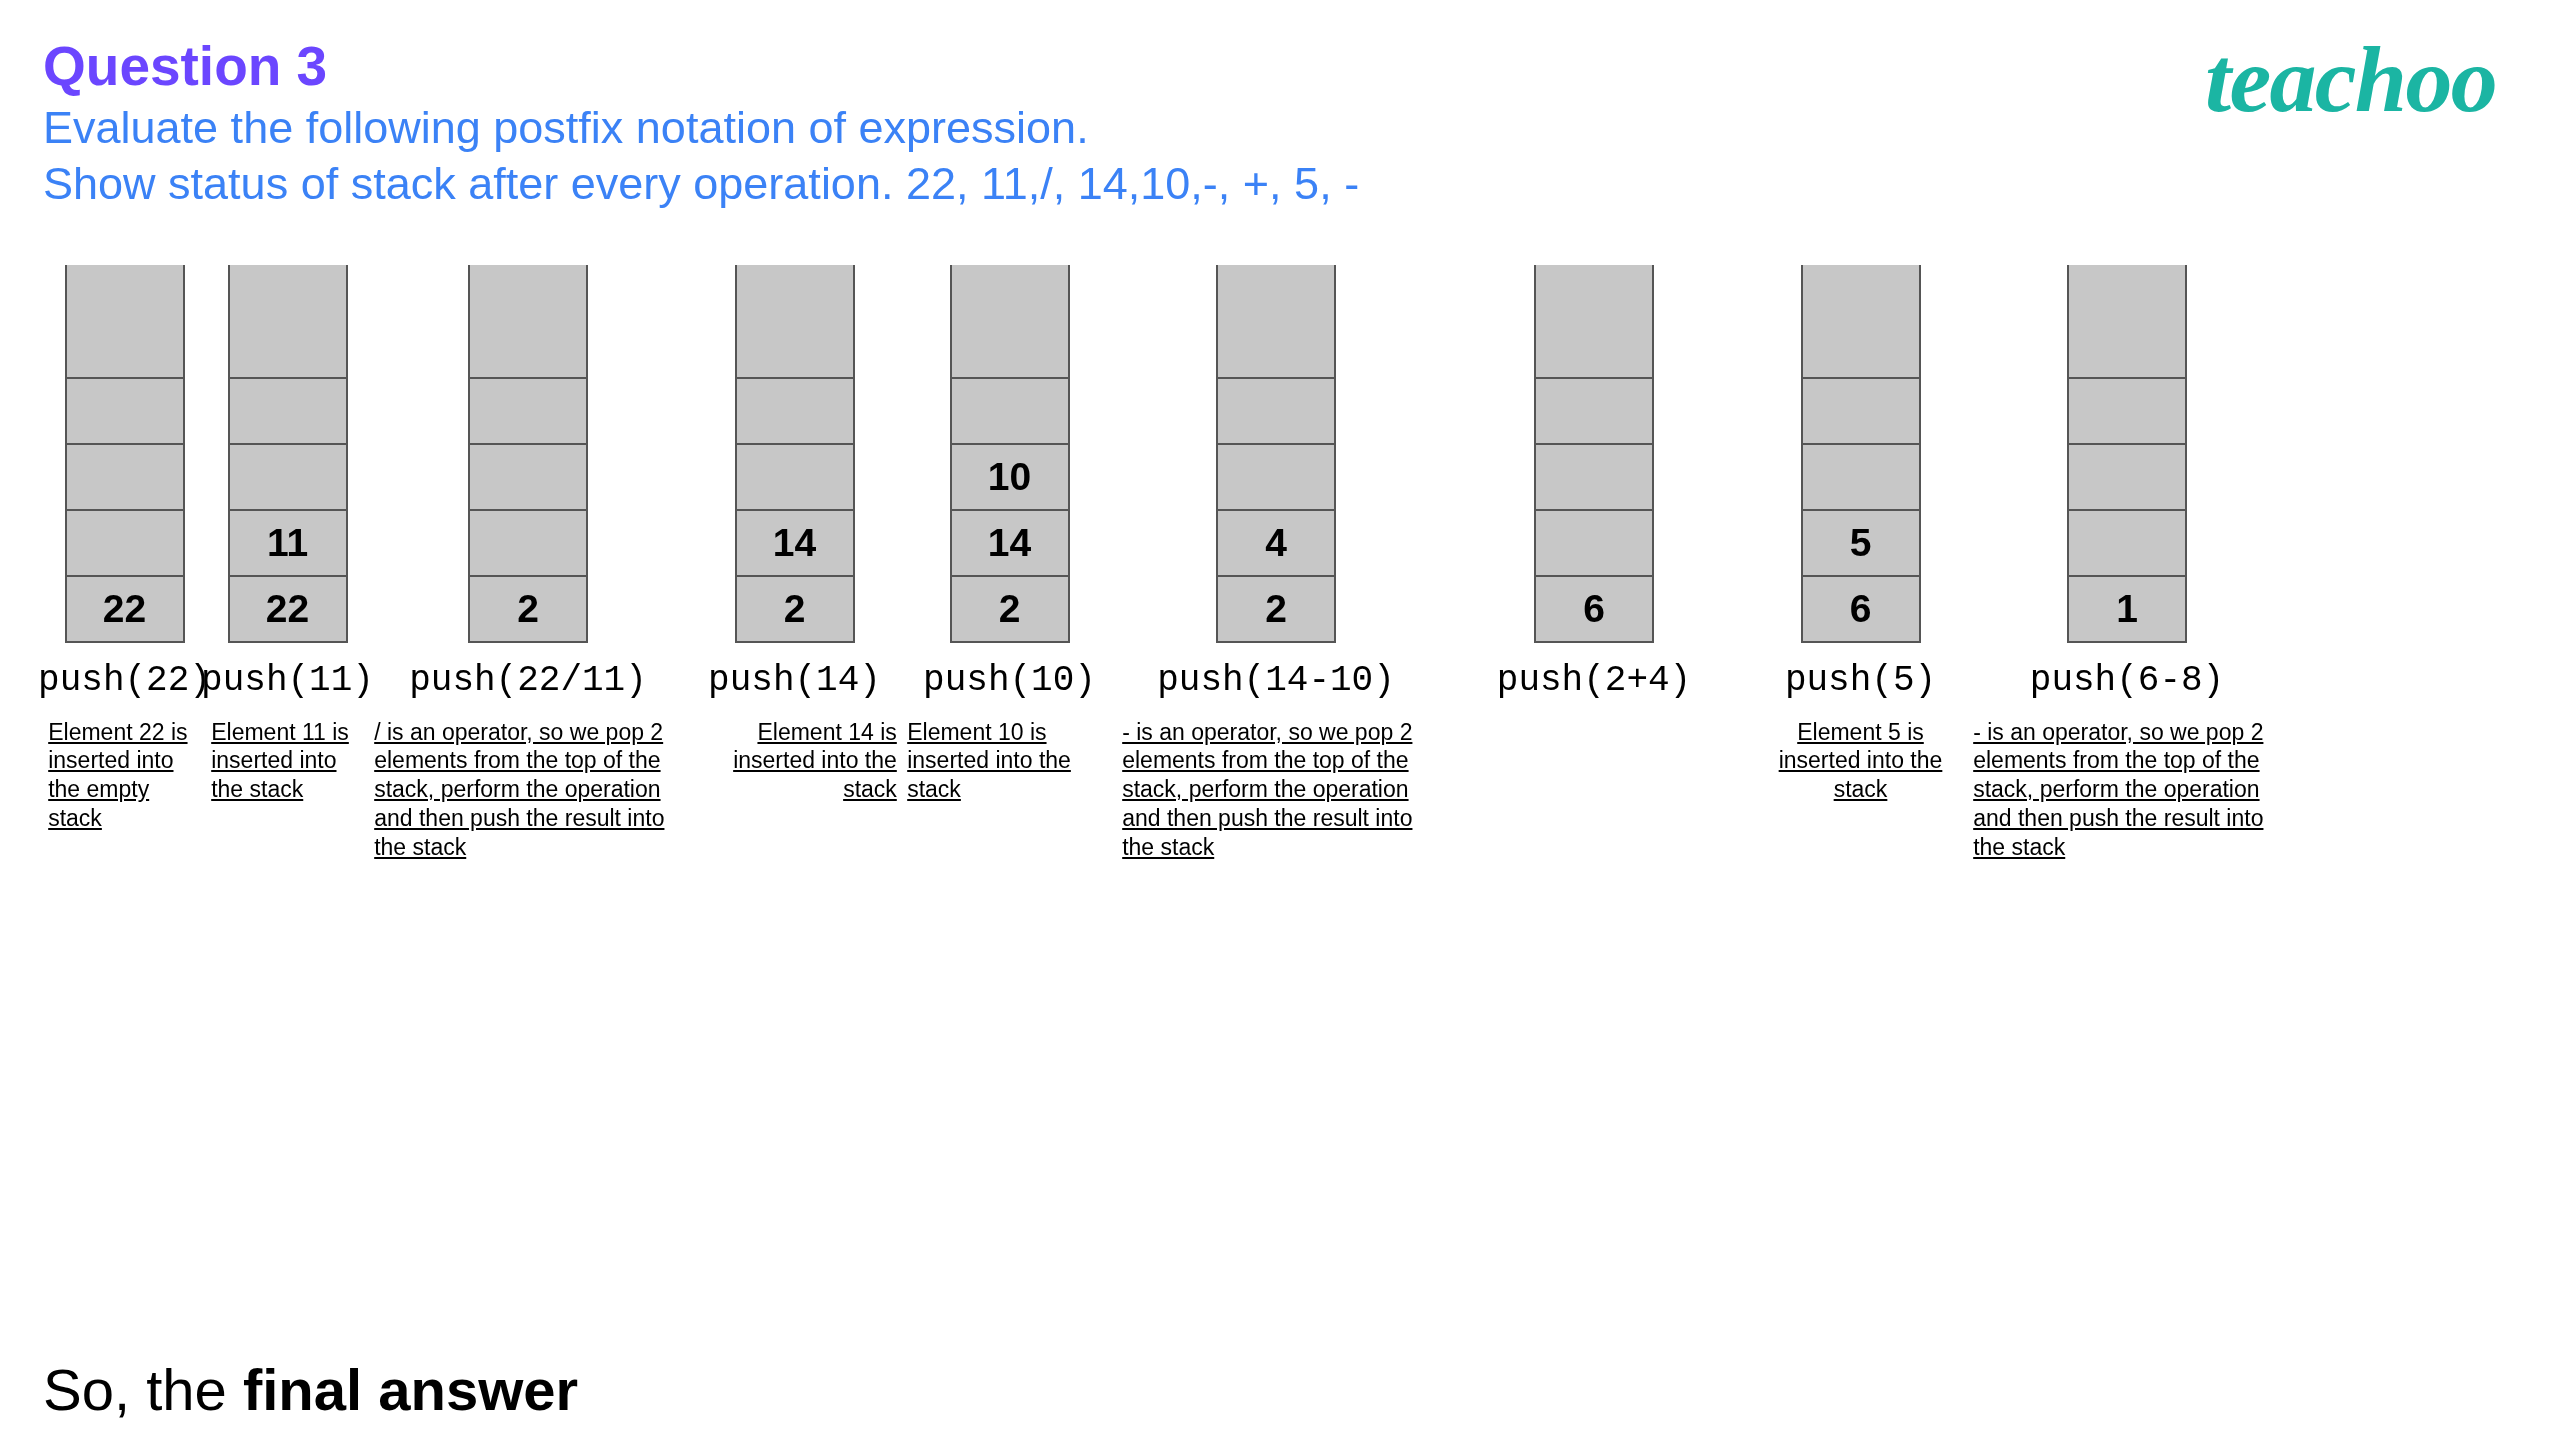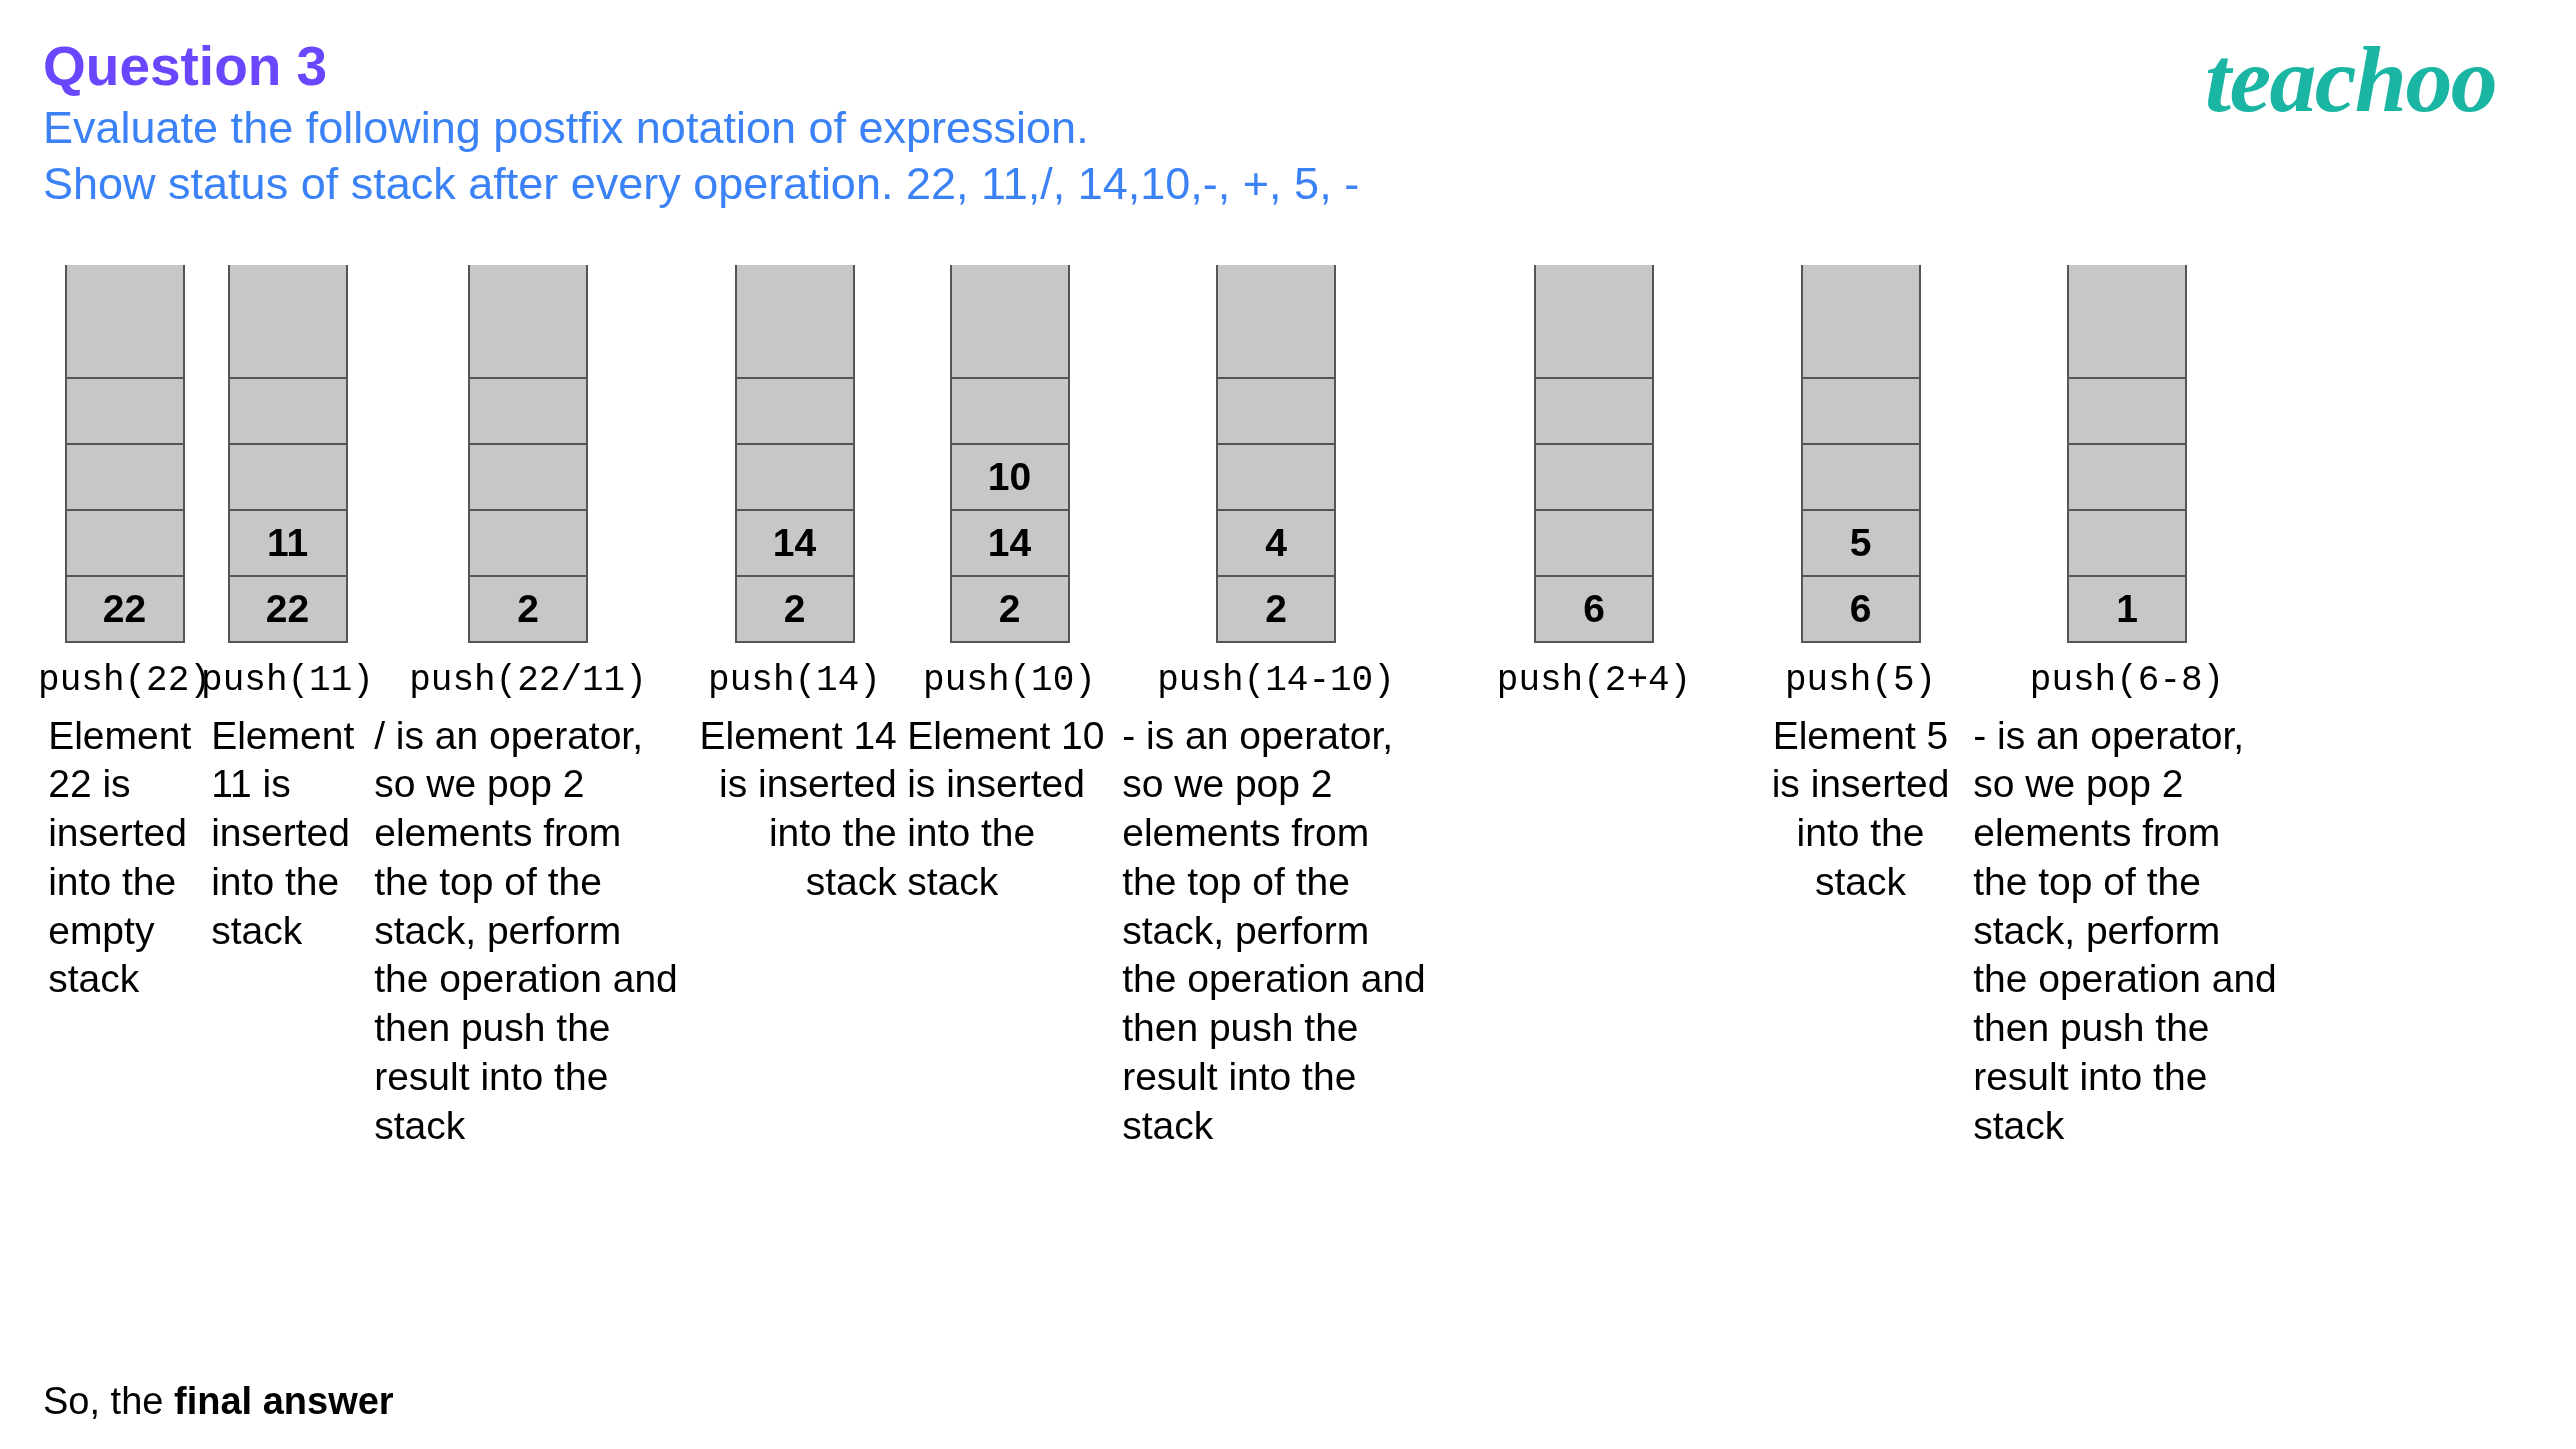--- a/index.html
+++ b/index.html
@@ -69,33 +69,34 @@
     color: #000;
   }
   .op-label {
     font-family: "Courier New", monospace;
     font-size: 36px;
     color: #000;
     margin-top: 17px;
     white-space: nowrap;
   }
   .desc {
-    font-size: 39px;
-    color: #000;
-    margin-top: 11px;
+    font-size: 23px;
+    color: #000;
+    margin-top: 17px;
     line-height: 1.25;
     text-align: left;
     width: 100%;
     padding: 0 5.2px;
+    text-decoration: underline;
   }
   .final-line {
     position: absolute;
     left: 43px;
     bottom: 26px;
-    font-size: 38px;
+    font-size: 58px;
     color: #000;
     text-align: right;
   }
   .final-line .bold { font-weight: bold; }
 </style>
 </head>
 <body>
 
 <div class="header-row">
   <div class="title-block">

